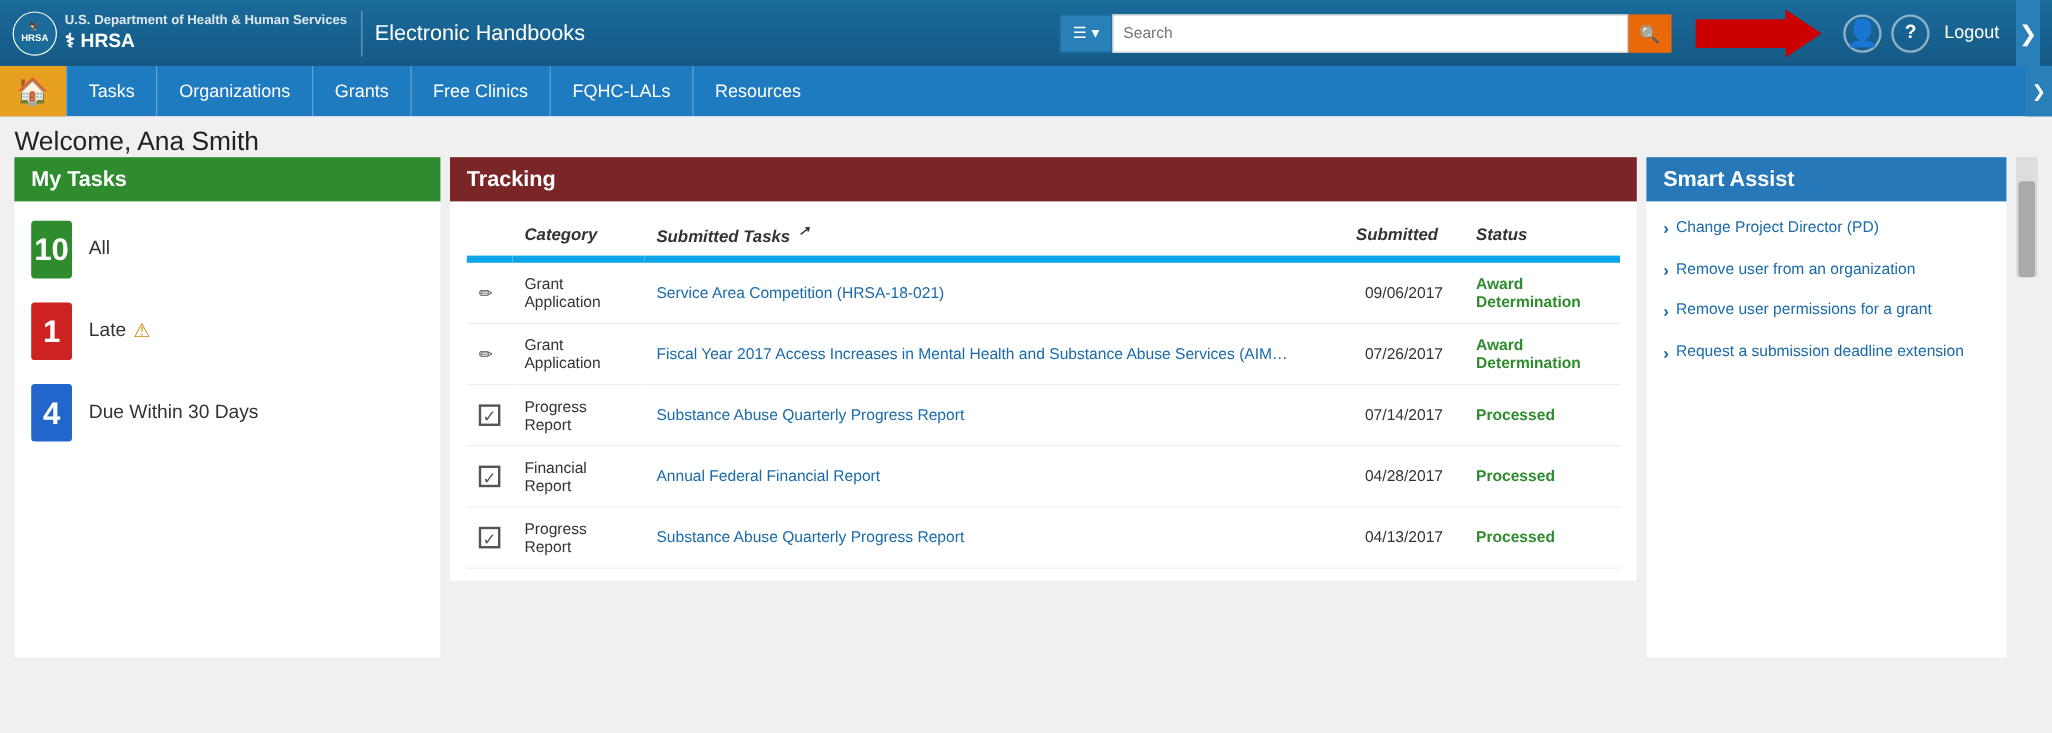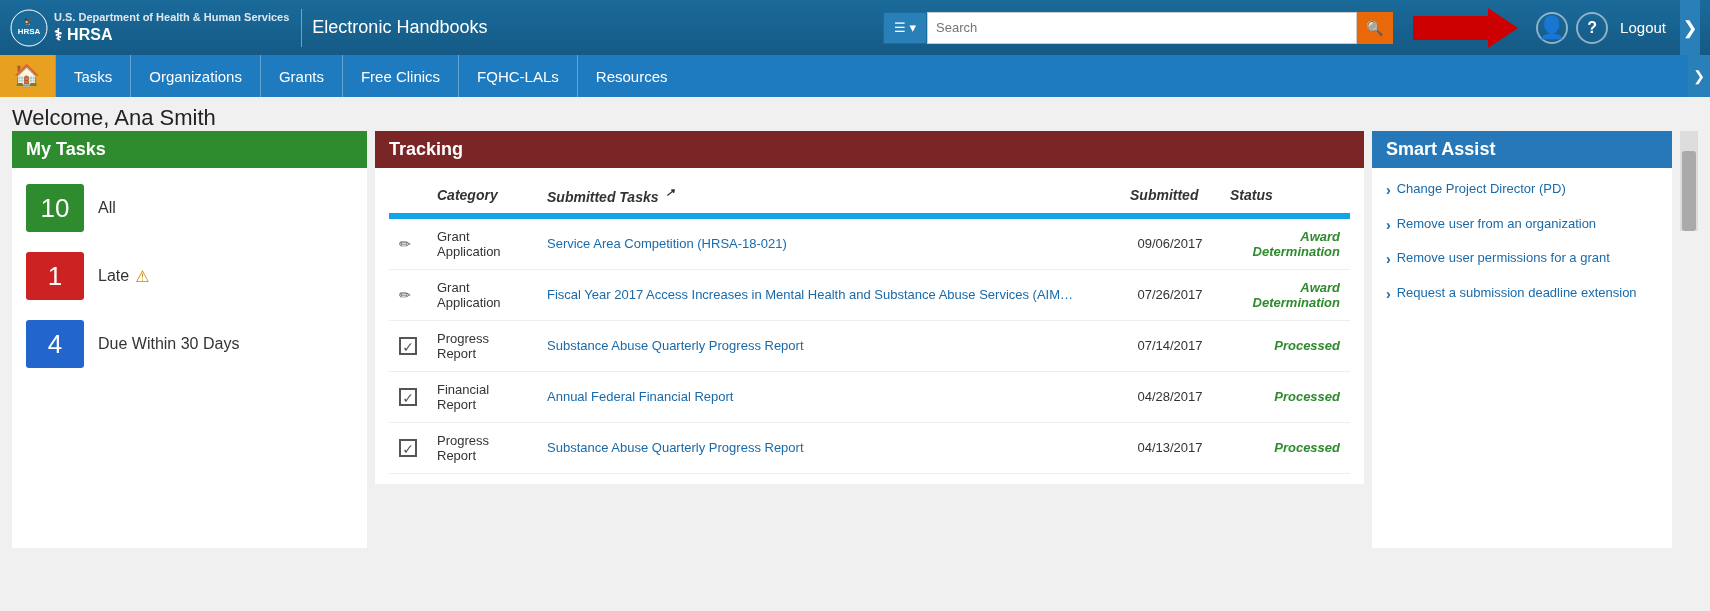--- a/index.html
+++ b/index.html
@@ -197,27 +197,27 @@
       padding: 16px 14px;
       min-height: 380px;
     }
     .task-row {
       display: flex;
       align-items: center;
       gap: 14px;
       margin-bottom: 20px;
     }
     .task-badge {
-      width: 58px;
+      width: 34px;
       height: 48px;
       display: flex;
       align-items: center;
       justify-content: center;
       font-size: 26px;
-      font-weight: normal;
+      font-weight: bold;
       color: white;
       border-radius: 3px;
       flex-shrink: 0;
     }
     .badge-green { background: #2e8b2e; }
     .badge-red { background: #cc2222; }
     .badge-blue { background: #2266cc; }
     .task-label {
       font-size: 16px;
       color: #333;
@@ -261,21 +261,21 @@
     }
     .tracking-table td {
       padding: 10px 10px;
       vertical-align: middle;
       border-bottom: 1px solid #eee;
     }
     .col-icon { width: 28px; }
     .col-category { width: 110px; font-size: 13px; color: #333; }
     .col-task { font-size: 13px; }
     .col-submitted { width: 100px; font-size: 13px; color: #333; text-align: center; }
-    .col-status { width: 130px; font-size: 13px; text-align: right; font-style: italic; }
+    .col-status { width: 130px; font-size: 13px; text-align: left; }
     .task-link { color: #1a6aaa; text-decoration: none; font-size: 13px; }
     .status-award { color: #2e8b2e; font-weight: bold; font-size: 13px; }
     .status-processed { color: #2e8b2e; font-weight: bold; font-size: 13px; }
 
     
     .smart-assist {
       width: 300px;
       flex-shrink: 0;
     }
     .section-header-blue {

